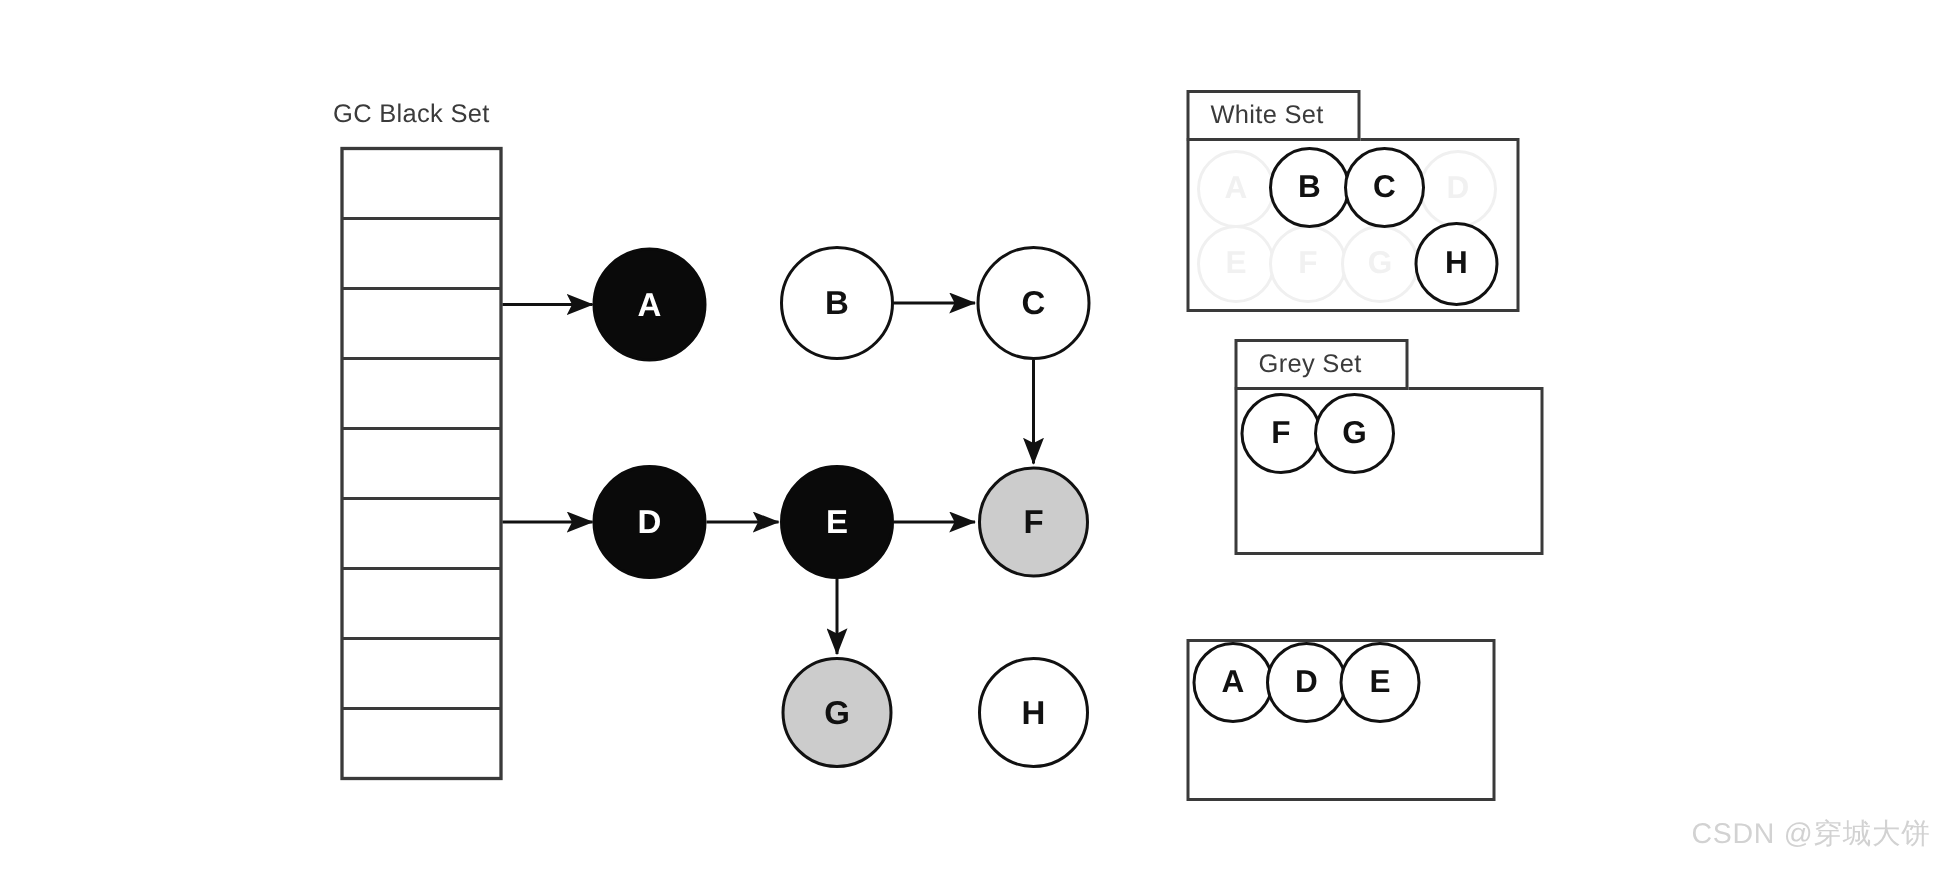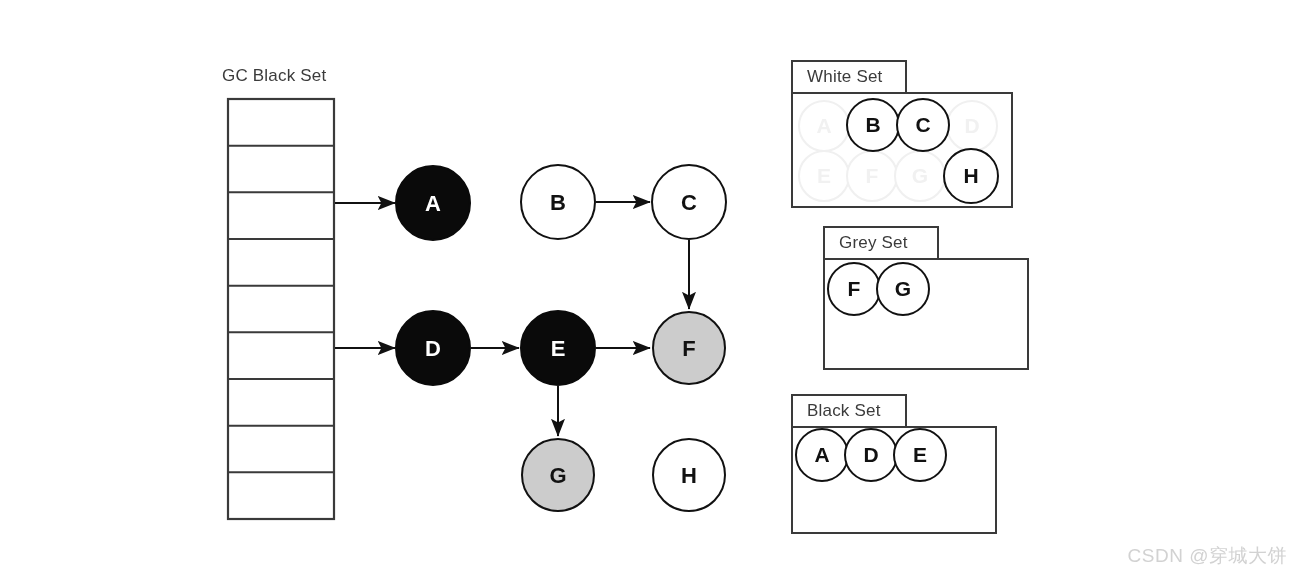--- a/index.html
+++ b/index.html
@@ -221,23 +221,20 @@
     <div class="set-node active" style="left:4px;  top:36px; width:54px; height:54px;">
       <span>F</span>
     </div>
     <div class="set-node active" style="left:53px; top:36px; width:54px; height:54px;">
       <span>G</span>
     </div>
   </div>
 
   <div class="set-box" style="left:791px; top:394px; width:206px; height:140px;">
     <div class="set-body" style="width:206px; height:108px;"></div>
-    <div class="set-tab">
-      <span class="set-tab-text">Black Set</span>
-    </div>
 
     <div class="set-node active" style="left:4px;   top:34px; width:54px; height:54px;">
       <span>A</span>
     </div>
     <div class="set-node active" style="left:53px;  top:34px; width:54px; height:54px;">
       <span>D</span>
     </div>
     <div class="set-node active" style="left:102px; top:34px; width:54px; height:54px;">
       <span>E</span>
     </div>

